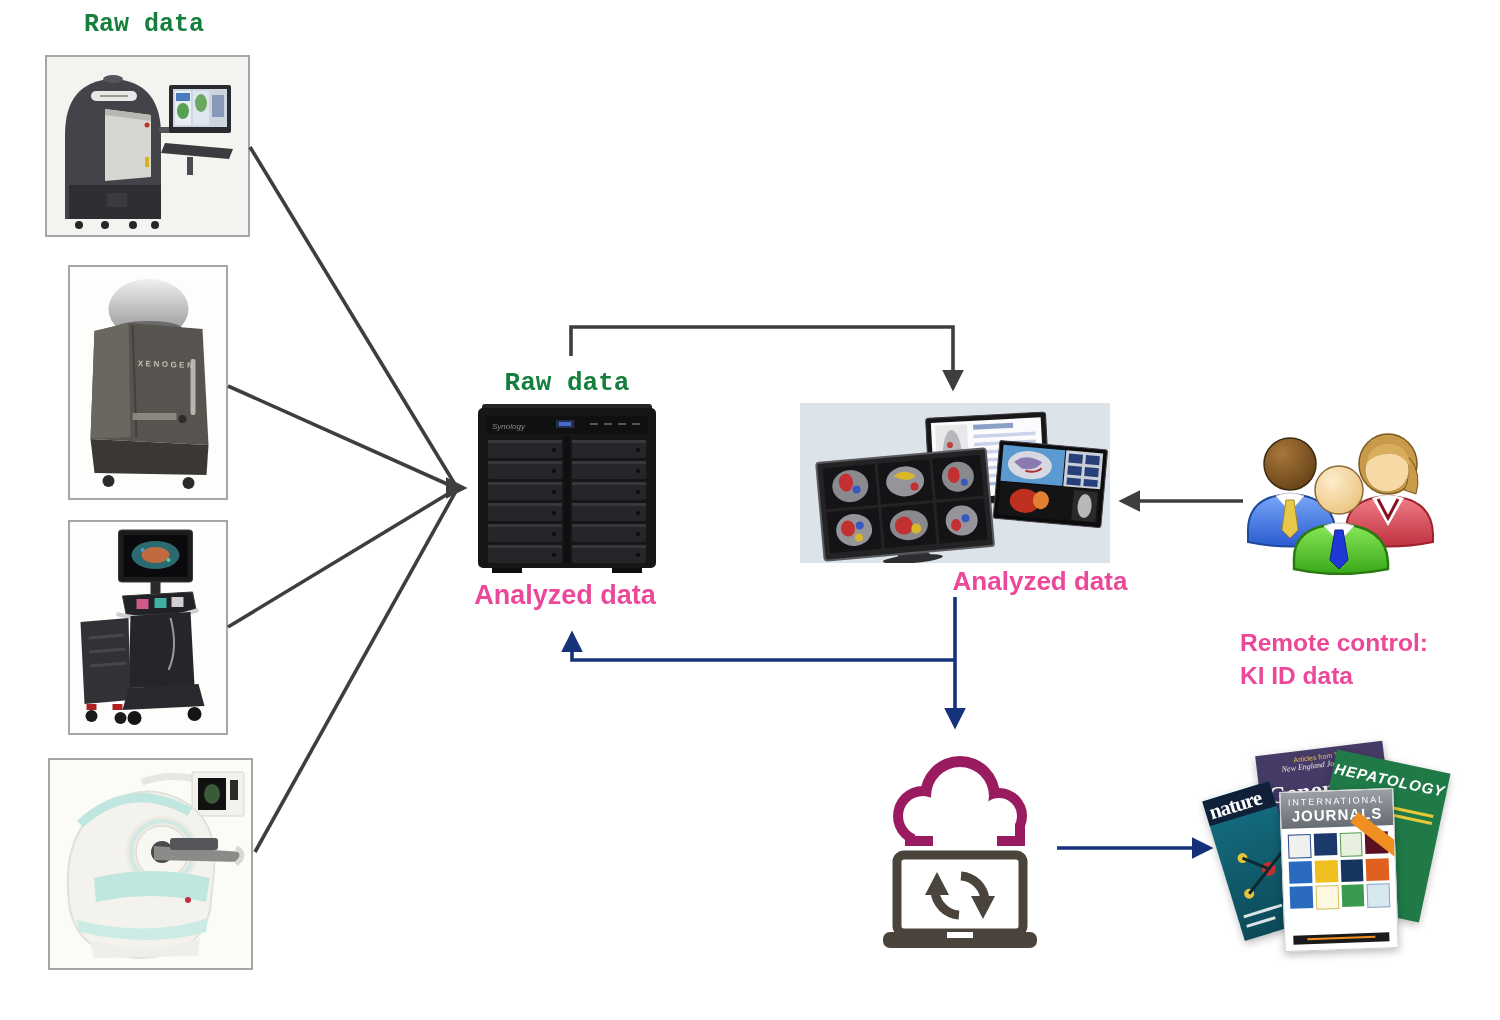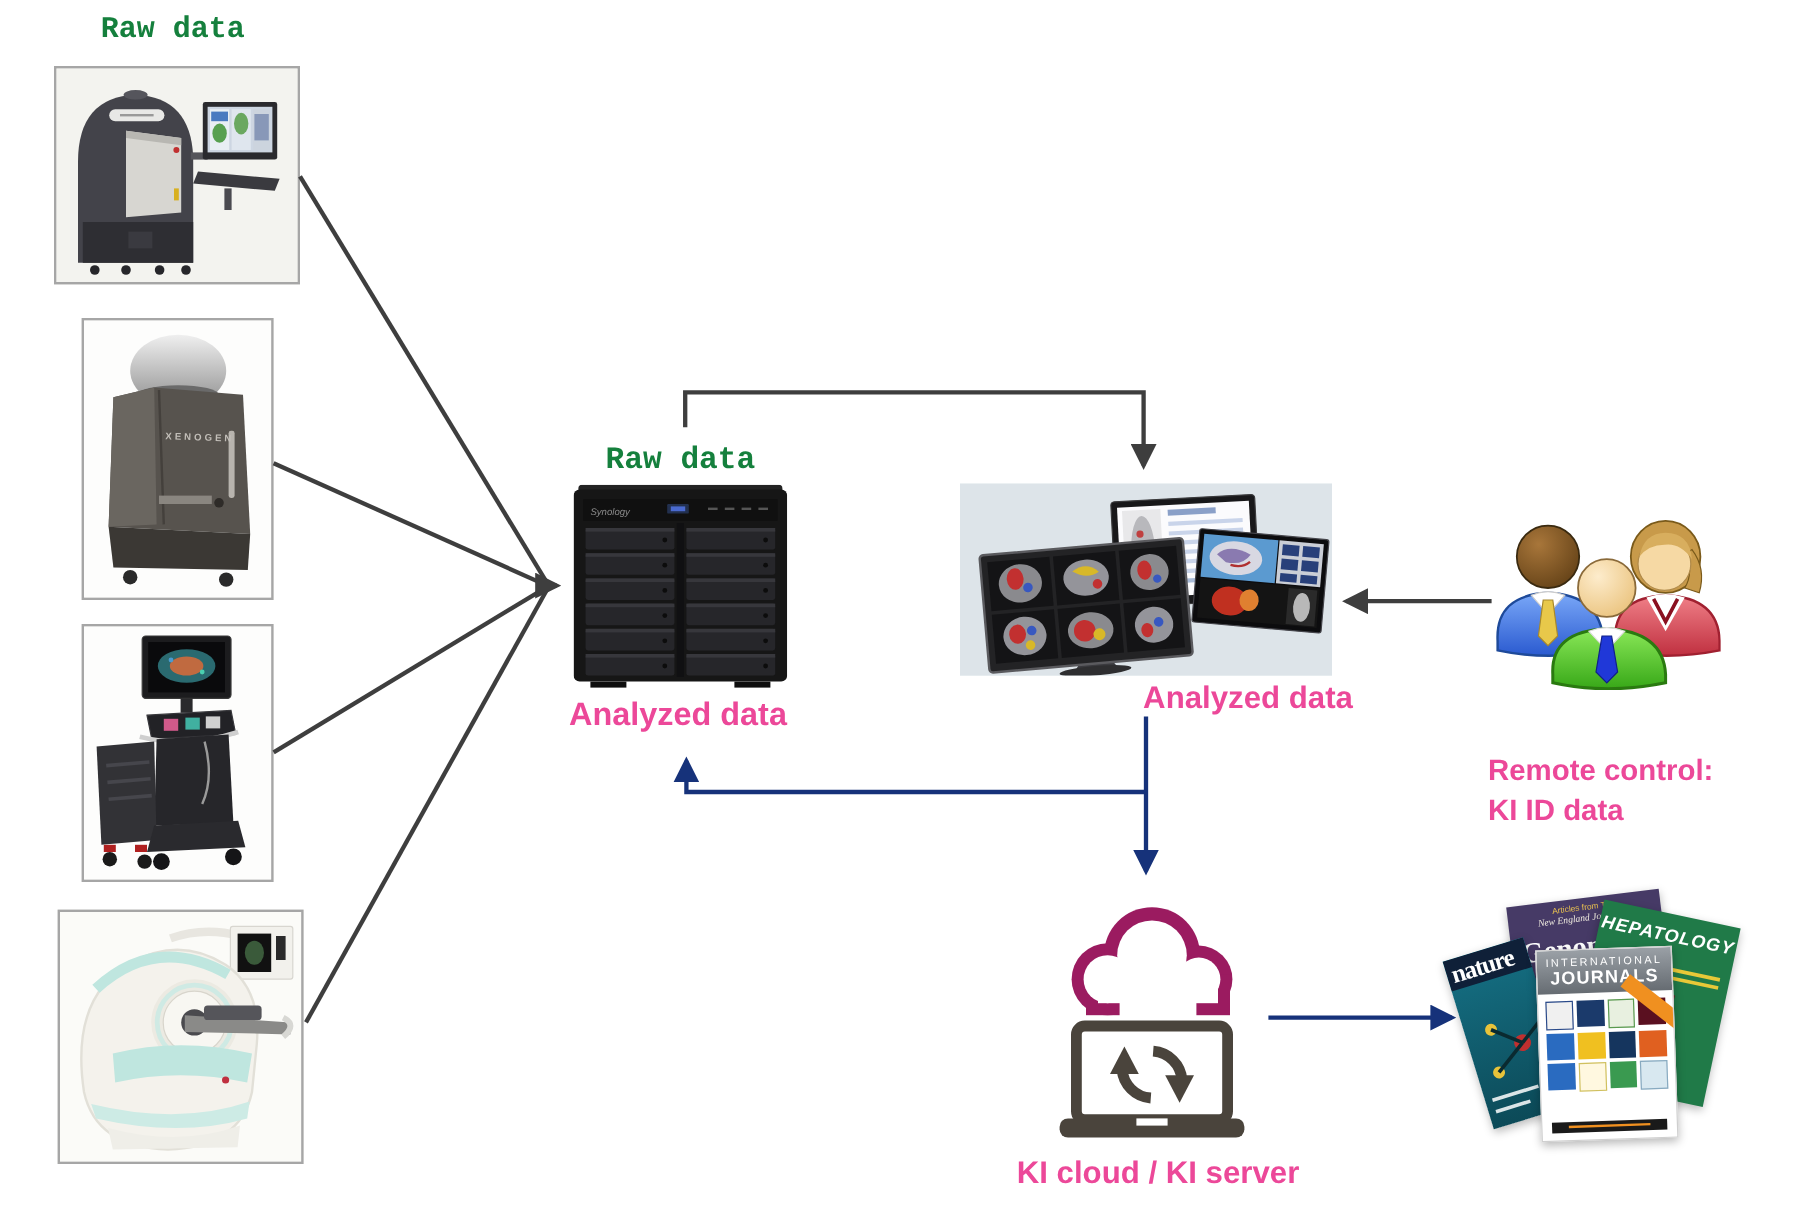--- a/index.html
+++ b/index.html
@@ -397,21 +397,20 @@
         <rect x="8" y="184" width="154" height="16" rx="7" fill="#4a443c"></rect>
         <rect x="72" y="184" width="26" height="6" fill="#ffffff"></rect>
         <path d="M84,167 A26,26 0 0 1 60,143" stroke="#4a443c" stroke-width="9" fill="none"></path>
         <polygon points="50,147 74,147 62,124" fill="#4a443c"></polygon>
         <path d="M86,128 A26,26 0 0 1 110,152" stroke="#4a443c" stroke-width="9" fill="none"></path>
         <polygon points="96,148 120,148 108,171" fill="#4a443c"></polygon>
       </g>
     </svg>
   </div>
 
-  <div class="lbl navy" style="left:840px;top:962px;width:250px;text-align:center;font-size:26px;">KI cloud / KI server</div>
 
   <div class="journals">
     <div class="cover cover-nejm">
       <div class="nejm-s1">Articles from The</div>
       <div class="nejm-s2">New England Journal of</div>
       <div class="nejm-title">Genome</div>
     </div>
     <div class="cover cover-hep">
       <div class="hep-title">HEPATOLOGY</div>
       <div class="hep-stripe" style="top:44px;"></div>

